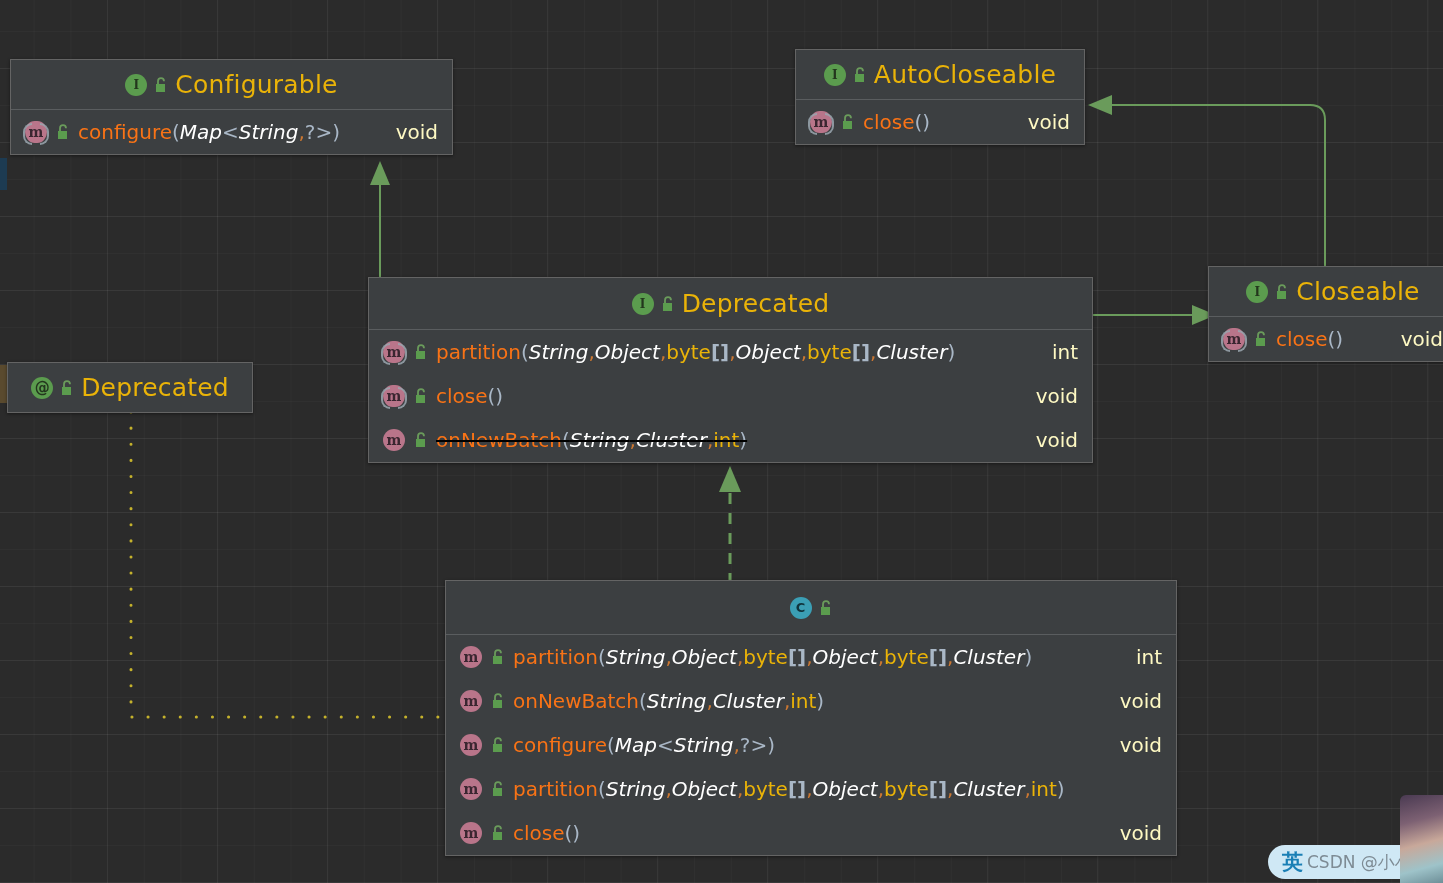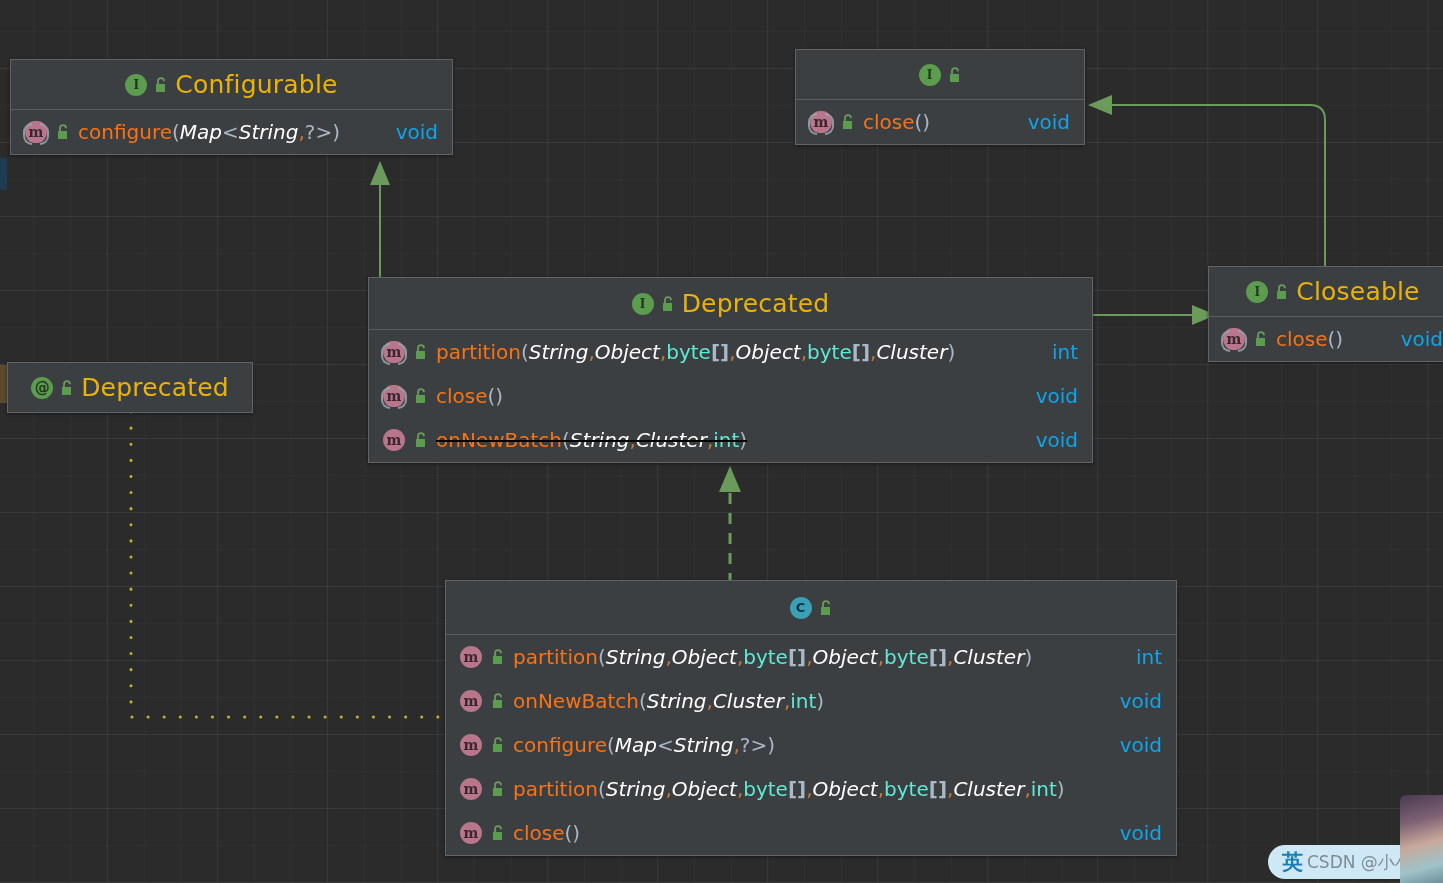--- a/index.html
+++ b/index.html
@@ -67,29 +67,29 @@
     padding: 0 14px 0 13px;
     gap: 8px;
     white-space: nowrap;
     box-sizing: border-box;
   }
   .msig { font-size: 20px; display: flex; align-items: baseline; }
   .mret {
     margin-left: auto;
     padding-left: 22px;
     font-size: 20px;
-    color: #0ea5e9;
+    color: #fef9c3;
   }
   .mret.tight { padding-left: 14px; }
   .struck-sig { text-decoration: line-through; text-decoration-thickness: 1.5px; }
 
   
   .t-name  { color: #f97316; }
   .t-type  { color: #ffffff; font-style: italic; }
-  .t-prim  { color: #5eead4; }
+  .t-prim  { color: #eab308; }
   .t-punc  { color: #a9b7c6; }
   .t-comma { color: #cc7832; }
   .t-brk   { color: #a9b7c6; font-weight: bold; }
 
   
   .icn { display: inline-flex; align-items: center; justify-content: center; flex: none; }
   .icon-iface {
     width: 22px; height: 22px; border-radius: 50%;
     background: #5b9c4e;
     color: #23361d; font-size: 12px; font-weight: bold;
@@ -215,20 +215,21 @@
 
   <div class="uml" style="left:795px; top:49px; width:290px;">
     <div class="uml-header">
       <span class="icn icon-iface">I</span>
       <span class="icn">
         <svg class="lock" viewBox="0 0 14 16">
             <path d="M4 7 V4.2 A3 3 0 0 1 10 4.2" stroke="#6a9b5b" stroke-width="1.8" fill="none"></path>
             <rect x="2" y="7" width="9" height="8" fill="#5b9c4e"></rect>
           </svg>
       </span>
+      <span class="uml-title">AutoCloseable</span>
     </div>
     <div class="uml-body">
       <div class="mrow">
         <span class="icn icon-method abstract">
             <span class="disc">m</span>
           </span>
         <span class="icn">
           <svg class="lock" viewBox="0 0 14 16">
               <path d="M4 7 V4.2 A3 3 0 0 1 10 4.2" stroke="#6a9b5b" stroke-width="1.8" fill="none"></path>
               <rect x="2" y="7" width="9" height="8" fill="#5b9c4e"></rect>

